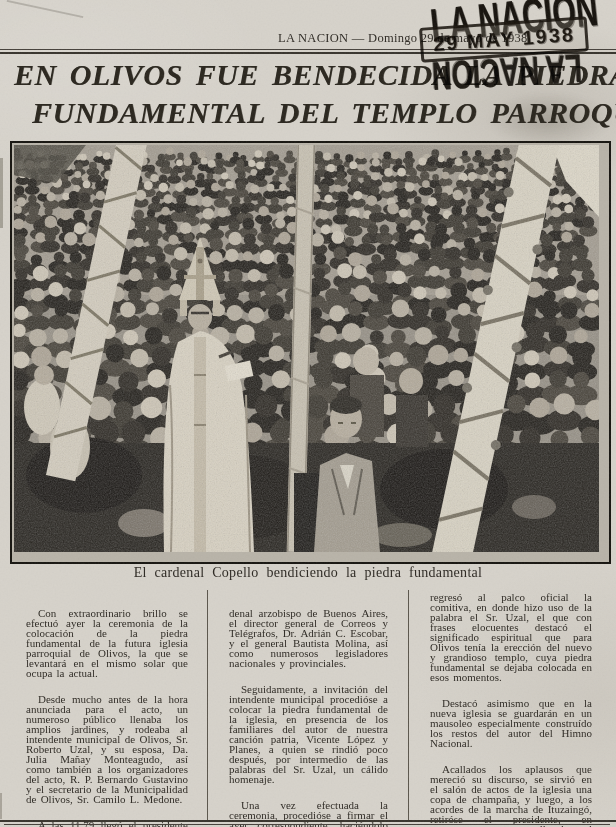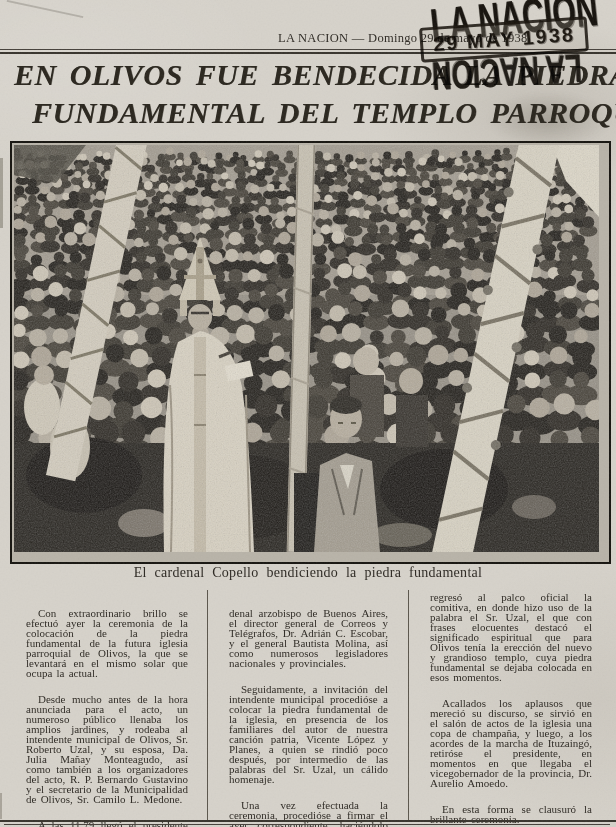--- a/index.html
+++ b/index.html
@@ -1393,20 +1393,21 @@
 <div class="abs vrule vrule1"></div>
 <div class="abs col col2">
   <p class="cont">denal arzobispo de Buenos Aires, el director general de Correos y Telégrafos, Dr. Adrián C. Escobar, y el general Bautista Molina, así como numerosos legisladores nacionales y provinciales.</p>
   <p>Seguidamente, a invitación del intendente municipal procedióse a colocar la piedra fundamental de la iglesia, en presencia de los familiares del autor de nuestra canción patria, Vicente López y Planes, a quien se rindió poco después, por intermedio de las palabras del Sr. Uzal, un cálido homenaje.</p>
   <p>Una vez efectuada la ceremonia, procedióse a firmar el ayer correspondiente, haciéndolo así el primer magistrado y su esposa, el intendente y su esposa, el cardenal y el general Molina.</p>
   <p>Descendida la primer fundamental,</p>
 </div>
 <div class="abs vrule vrule2"></div>
 <div class="abs col col3">
   <p class="cont">regresó al palco oficial la comitiva, en donde hizo uso de la palabra el Sr. Uzal, el que con frases elocuentes destacó el significado espiritual que para Olivos tenía la erección del nuevo y grandioso templo, cuya piedra fundamental se dejaba colocada en esos momentos.</p>
+  <p>Destacó asimismo que en la nueva iglesia se guardarán en un mausoleo especialmente construído los restos del autor del Himno Nacional.</p>
   <p>Acallados los aplausos que mereció su discurso, se sirvió en el salón de actos de la iglesia una copa de champaña, y luego, a los acordes de la marcha de Ituzaingó, retiróse el presidente, en momentos en que llegaba el vicegobernador de la provincia, Dr. Aurelio Amoedo.</p>
   <p>En esta forma se clausuró la brillante ceremonia.</p>
 </div>
 
 <div class="abs rule-bot-a"></div>
 <div class="abs rule-bot-b"></div>
 
 <svg id="paper-grain" class="abs" width="616" height="827" xmlns="http://www.w3.org/2000/svg">
   <defs>
     <filter id="pgrain" x="0" y="0" width="100%" height="100%">

